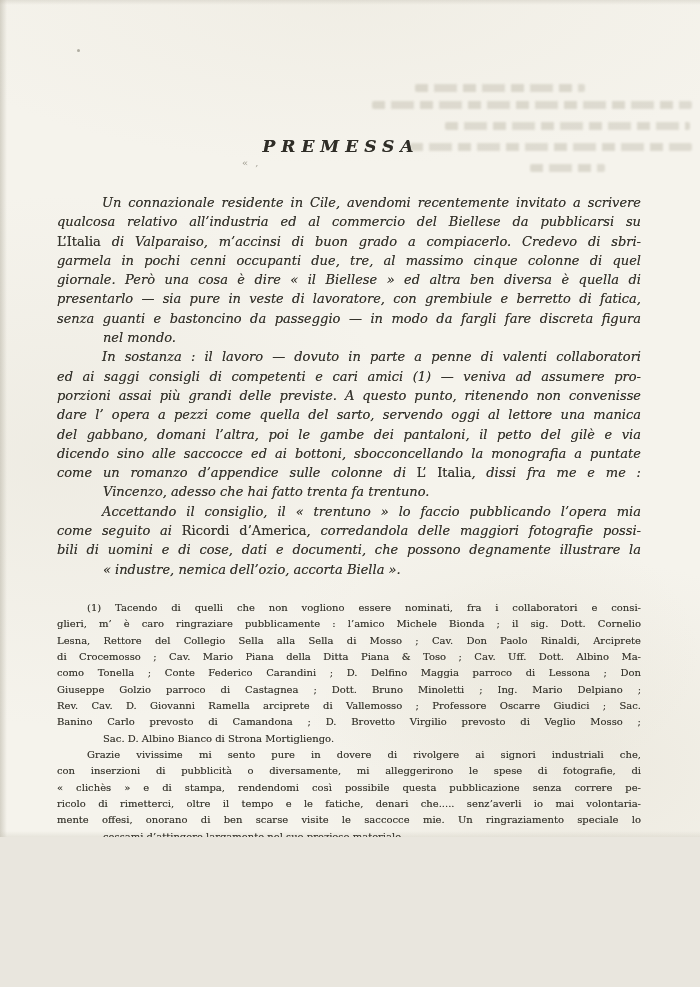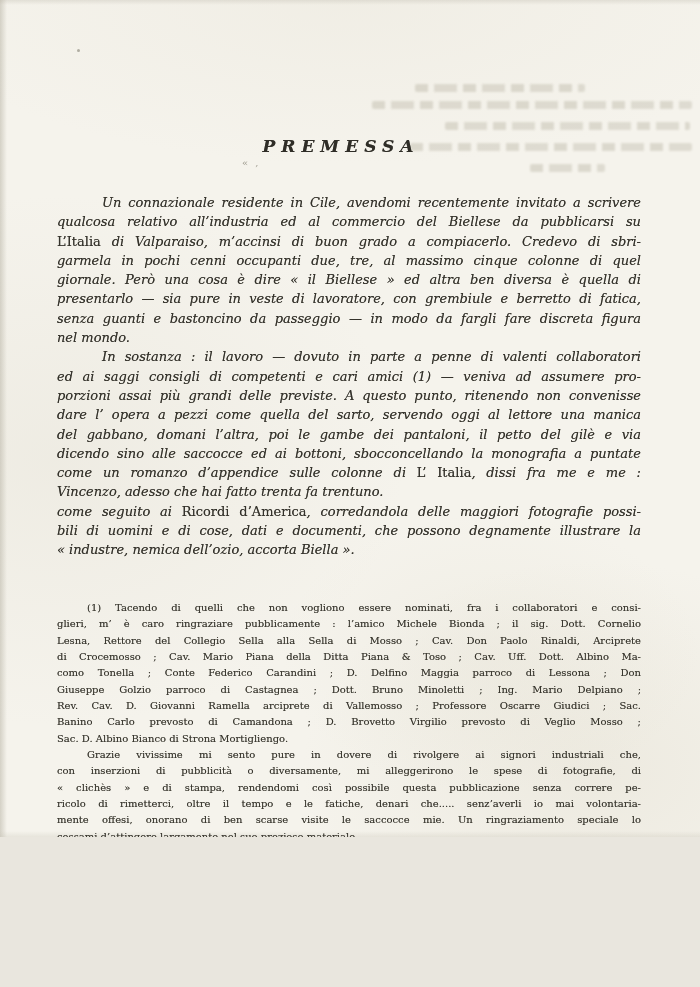--- a/index.html
+++ b/index.html
@@ -34,21 +34,21 @@
     position:absolute; top:193px; left:57px; width:584px;
     font-size:13px; line-height:19.3px; font-style:italic;
     color:#34322b; text-shadow:0 0 .6px rgba(52,50,43,.65);
   }
   .footnote {
     position:absolute; top:600px; left:57px; width:584px;
     font-size:10px; line-height:16.35px;
     color:#38362e; text-shadow:0 0 .5px rgba(56,54,46,.55);
   }
   .line { text-align:justify; text-align-last:justify; overflow:hidden; }
-  .line.last { text-align-last:left; }
+  .line.last { text-align-last:left;margin-left:46px; }
   .main-text .line.first { text-indent:45px; }
   .footnote .line.first { text-indent:30px; }
   .roman { font-style:normal;margin-top:9px; }
 
   
   .ghost-line {
     position:absolute; height:8px; filter:blur(1.2px); opacity:.55; border-radius:2px;
     background:repeating-linear-gradient(90deg,
       rgba(148,142,120,.48) 0px, rgba(148,142,120,.48) 13px,
       rgba(148,142,120,0) 13px, rgba(148,142,120,0) 19px,
@@ -87,20 +87,21 @@
       <div class="line">senza guanti e bastoncino da passeggio — in modo da fargli fare discreta figura</div>
       <div class="line last">nel mondo.</div>
       <div class="line first">In sostanza : il lavoro — dovuto in parte a penne di valenti collaboratori</div>
       <div class="line">ed ai saggi consigli di competenti e cari amici (1) — veniva ad assumere pro-</div>
       <div class="line">porzioni assai più grandi delle previste. A questo punto, ritenendo non convenisse</div>
       <div class="line">dare l’ opera a pezzi come quella del sarto, servendo oggi al lettore una manica</div>
       <div class="line">del gabbano, domani l’altra, poi le gambe dei pantaloni, il petto del gilè e via</div>
       <div class="line">dicendo sino alle saccocce ed ai bottoni, sbocconcellando la monografia a puntate</div>
       <div class="line">come un romanzo d’appendice sulle colonne di <span class="roman">L’ Italia</span>, dissi fra me e me :</div>
       <div class="line last">Vincenzo, adesso che hai fatto trenta fa trentuno.</div>
+      <div class="line first">Accettando il consiglio, il « trentuno » lo faccio pubblicando l’opera mia</div>
       <div class="line">come seguito ai <span class="roman">Ricordi d’America</span>, corredandola delle maggiori fotografie possi-</div>
       <div class="line">bili di uomini e di cose, dati e documenti, che possono degnamente illustrare la</div>
       <div class="line last">« industre, nemica dell’ozio, accorta Biella ».</div>
     </div>
 
   <div class="footnote">
       <div class="line first">(1) Tacendo di quelli che non vogliono essere nominati, fra i collaboratori e consi-</div>
       <div class="line">glieri, m’ è caro ringraziare pubblicamente : l’amico Michele Bionda ; il sig. Dott. Cornelio</div>
       <div class="line">Lesna, Rettore del Collegio Sella alla Sella di Mosso ; Cav. Don Paolo Rinaldi, Arciprete</div>
       <div class="line">di Crocemosso ; Cav. Mario Piana della Ditta Piana &amp; Toso ; Cav. Uff. Dott. Albino Ma-</div>

